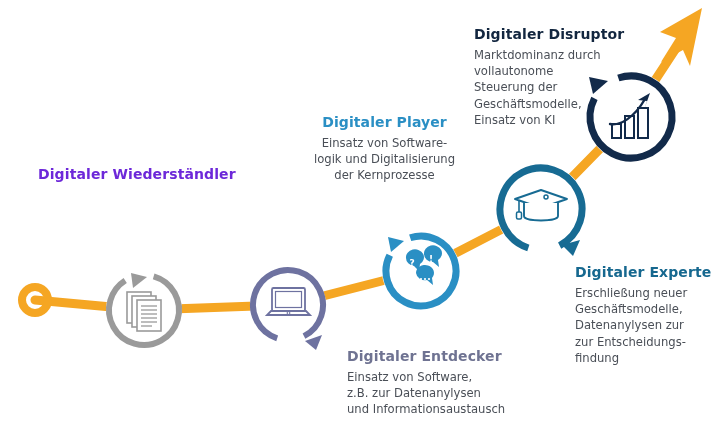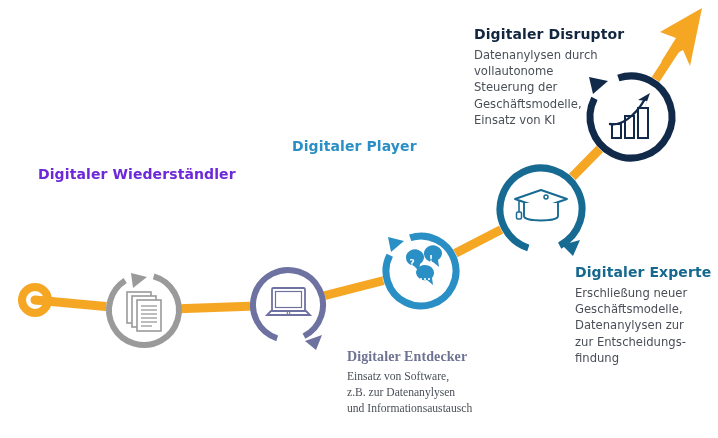--- a/index.html
+++ b/index.html
@@ -9,23 +9,23 @@
     font-family:"DejaVu Sans","Liberation Sans",sans-serif;
     overflow:hidden;
     position:relative;
   }
   #stage{position:absolute;left:0;top:0;width:718px;height:438px;}
   svg.layer{position:absolute;left:0;top:0;width:718px;height:438px;}
   .txt{position:absolute;}
   .hd{font-size:14px;font-weight:bold;line-height:1.25;margin:0 0 3px 0;letter-spacing:.1px;}
   .bd{font-size:11.6px;line-height:1.42;color:#4a4f57;white-space:pre-line;}
   .b-wiederstaendler{left:38px;top:166px;width:215px;}
-  .b-player{left:292px;top:138px;width:185px;}
+  .b-player{left:292px;top:114px;width:185px;text-align:center;}
   .b-disruptor{left:474px;top:26px;width:190px;}
-  .b-entdecker{left:347px;top:348px;width:230px;font-family:Liberation Serif, serif;}
+  .b-entdecker{left:347px;top:348px;width:230px;}
   .b-experte{left:575px;top:264px;width:145px;}
 </style>
 </head>
 <body>
 
 <div id="stage">
 
   <svg class="layer" viewBox="0 0 718 438">
     <g>
       <polyline points="35,300 144,310 288,305 421,271 541,209 631,117 688,30" fill="none" stroke="#f5a623" stroke-width="9" stroke-linejoin="round" stroke-linecap="round"></polyline>
@@ -113,25 +113,28 @@
       </g>
     </g>
   </svg>
 
   <div class="txt b-wiederstaendler">
     <div class="hd" style="color:#6d28d9">Digitaler Wiederständler</div>
   </div>
 
   <div class="txt b-player">
     <div class="hd" style="color:#2a8fc4">Digitaler Player</div>
+    <div class="bd">Einsatz von Software-
+logik und Digitalisierung
+der Kernprozesse</div>
   </div>
 
   <div class="txt b-disruptor">
     <div class="hd" style="color:#12263f">Digitaler Disruptor</div>
-    <div class="bd">Datenanylysen durch
+    <div class="bd">Marktdominanz durch
 vollautonome
 Steuerung der
 Geschäftsmodelle,
 Einsatz von KI</div>
   </div>
 
   <div class="txt b-entdecker">
     <div class="hd" style="color:#6f7392">Digitaler Entdecker</div>
     <div class="bd">Einsatz von Software,
 z.B. zur Datenanylysen

